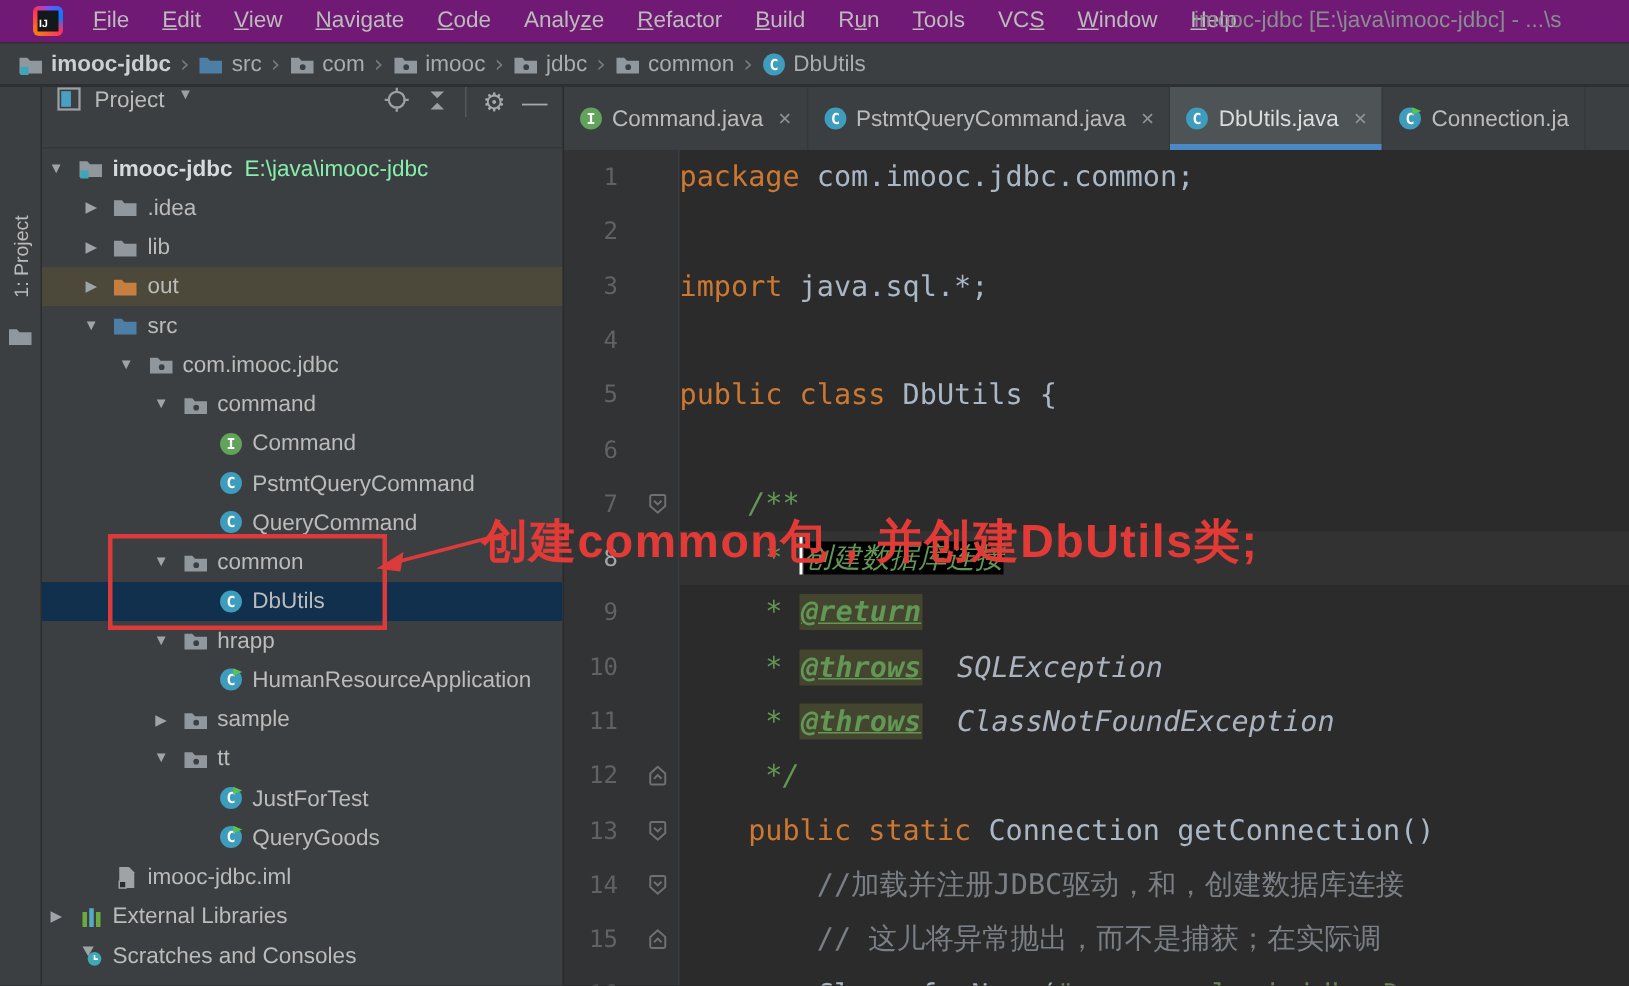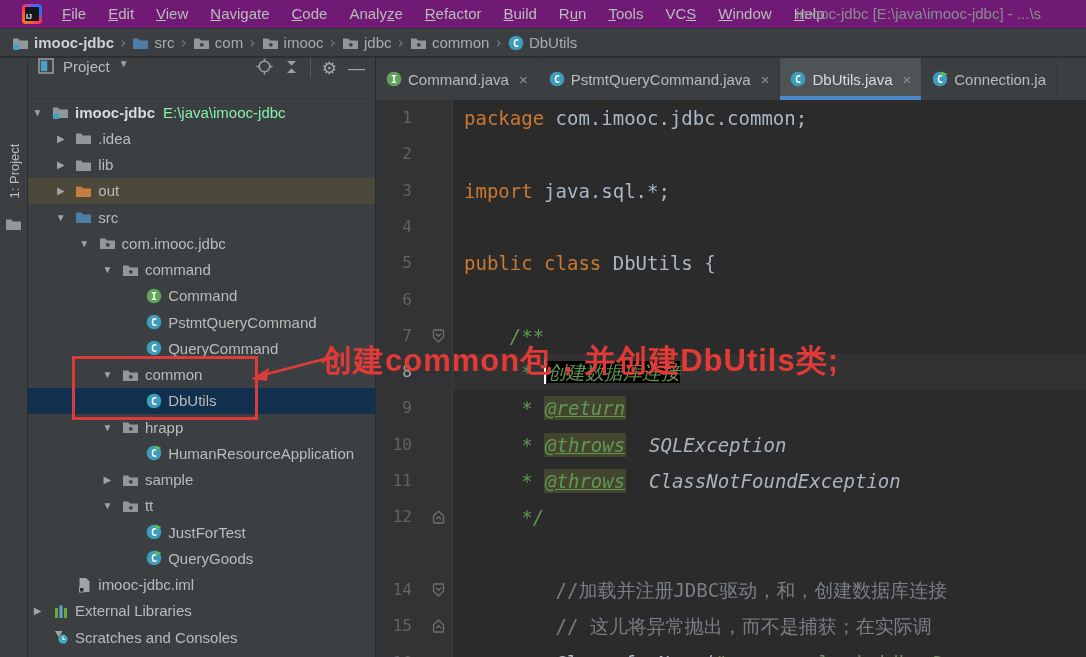--- a/index.html
+++ b/index.html
@@ -64,26 +64,26 @@
 
   
   .editor{position:absolute;left:376px;top:100px;width:710px;height:557px;background:#2B2B2B;overflow:hidden}
   .gutterbg{position:absolute;left:0;top:0;bottom:0;width:76px;background:#313335;border-right:1px solid #3A3D3F}
   .caretline{position:absolute;left:77px;right:0;top:254.1px;height:36.3px;background:#323232}
   .cl{position:absolute;left:0;right:0;height:36.3px;line-height:36.3px;
       font-family:"DejaVu Sans Mono",monospace;font-size:19px}
   .cl .ln{position:absolute;left:0;width:36px;text-align:right;color:#606366;font-size:16px}
   .cl .ln.active{color:#A4A8AB}
   .cl .fold{position:absolute;left:56px;top:50%;transform:translateY(-50%);display:flex}
-  .cl .ct{position:absolute;left:88px;white-space:pre}
+  .cl .ct{position:absolute;left:77px;white-space:pre}
   .kw{color:#CC7832}
   .pl{color:#A9B7C6}
   .cm{color:#7A7E85}
   .jd{color:#629755;font-style:italic}
-  .jdtag{color:#629755;font-style:italic;font-weight:normal;text-decoration:underline;background:#44452F;padding:1px 1px}
+  .jdtag{color:#629755;font-style:italic;font-weight:bold;text-decoration:underline;background:#44452F;padding:1px 1px}
   .jdval{color:#ABB3BE;font-style:italic}
   .str{color:#6A8759}
   .sel{background:#000000}
   .caret{display:inline-block;width:2px;height:25px;background:#FFFFFF;vertical-align:-5px;margin-right:1px}
 
   
   .red-box{position:absolute;left:72px;top:356px;width:186px;height:64px;border:3px solid #DC3B3B;
            box-sizing:border-box;z-index:40}
   .anno{position:absolute;left:321px;top:342px;font-size:31px;line-height:38px;font-weight:bold;
         color:#E23A36;z-index:42;white-space:nowrap;letter-spacing:1px}
@@ -535,20 +535,30 @@
     <div class="cl" style="top:399.3px">
       <span class="ln ">12</span>
       <span class="fold">
         <svg width="13" height="15" viewBox="0 0 13 15">
           <path d="M1.5 6.2 L6.5 1.7 L11.5 6.2 v6.3 a1 1 0 0 1 -1 1 h-8 a1 1 0 0 1 -1 -1 z" fill="none" stroke="#6E7173" stroke-width="1.3"></path>
           <path d="M4 9.7 L6.5 7.2 L9 9.7" fill="none" stroke="#6E7173" stroke-width="1.3"></path>
         </svg>
       </span>
       <span class="ct"><span class="jd">     */</span></span>
     </div>
+    <div class="cl" style="top:435.6px">
+      <span class="ln ">13</span>
+      <span class="fold">
+        <svg width="13" height="15" viewBox="0 0 13 15">
+          <path d="M2.5 1.5 h8 a1 1 0 0 1 1 1 v6.3 L6.5 13.3 L1.5 8.8 v-6.3 a1 1 0 0 1 1-1 z" fill="none" stroke="#6E7173" stroke-width="1.3"></path>
+          <path d="M4 5.3 L6.5 7.8 L9 5.3" fill="none" stroke="#6E7173" stroke-width="1.3"></path>
+        </svg>
+      </span>
+      <span class="ct"><span class="pl">    </span><span class="kw">public static </span><span class="pl">Connection getConnection()</span></span>
+    </div>
     <div class="cl" style="top:471.9px">
       <span class="ln ">14</span>
       <span class="fold">
         <svg width="13" height="15" viewBox="0 0 13 15">
           <path d="M2.5 1.5 h8 a1 1 0 0 1 1 1 v6.3 L6.5 13.3 L1.5 8.8 v-6.3 a1 1 0 0 1 1-1 z" fill="none" stroke="#6E7173" stroke-width="1.3"></path>
           <path d="M4 5.3 L6.5 7.8 L9 5.3" fill="none" stroke="#6E7173" stroke-width="1.3"></path>
         </svg>
       </span>
       <span class="ct"><span class="pl">        </span><span class="cm">//加载并注册JDBC驱动，和，创建数据库连接</span></span>
     </div>

